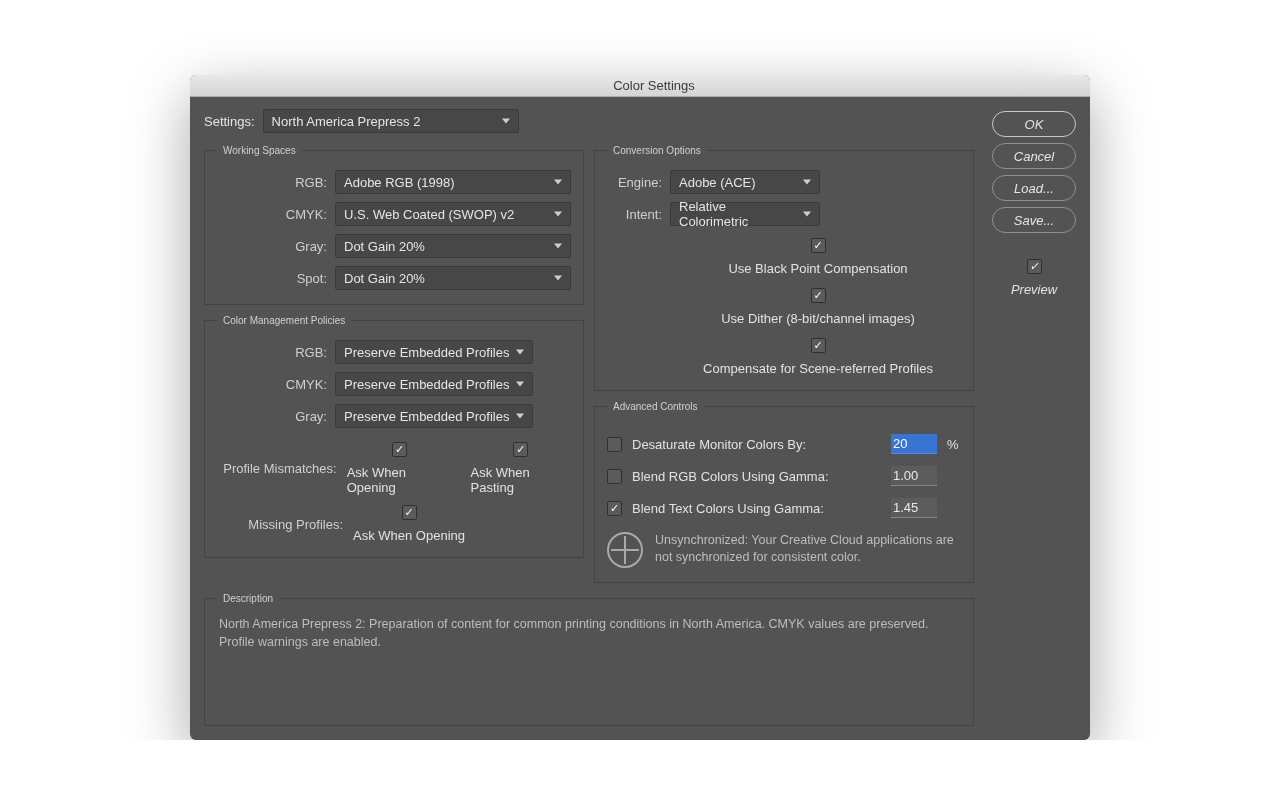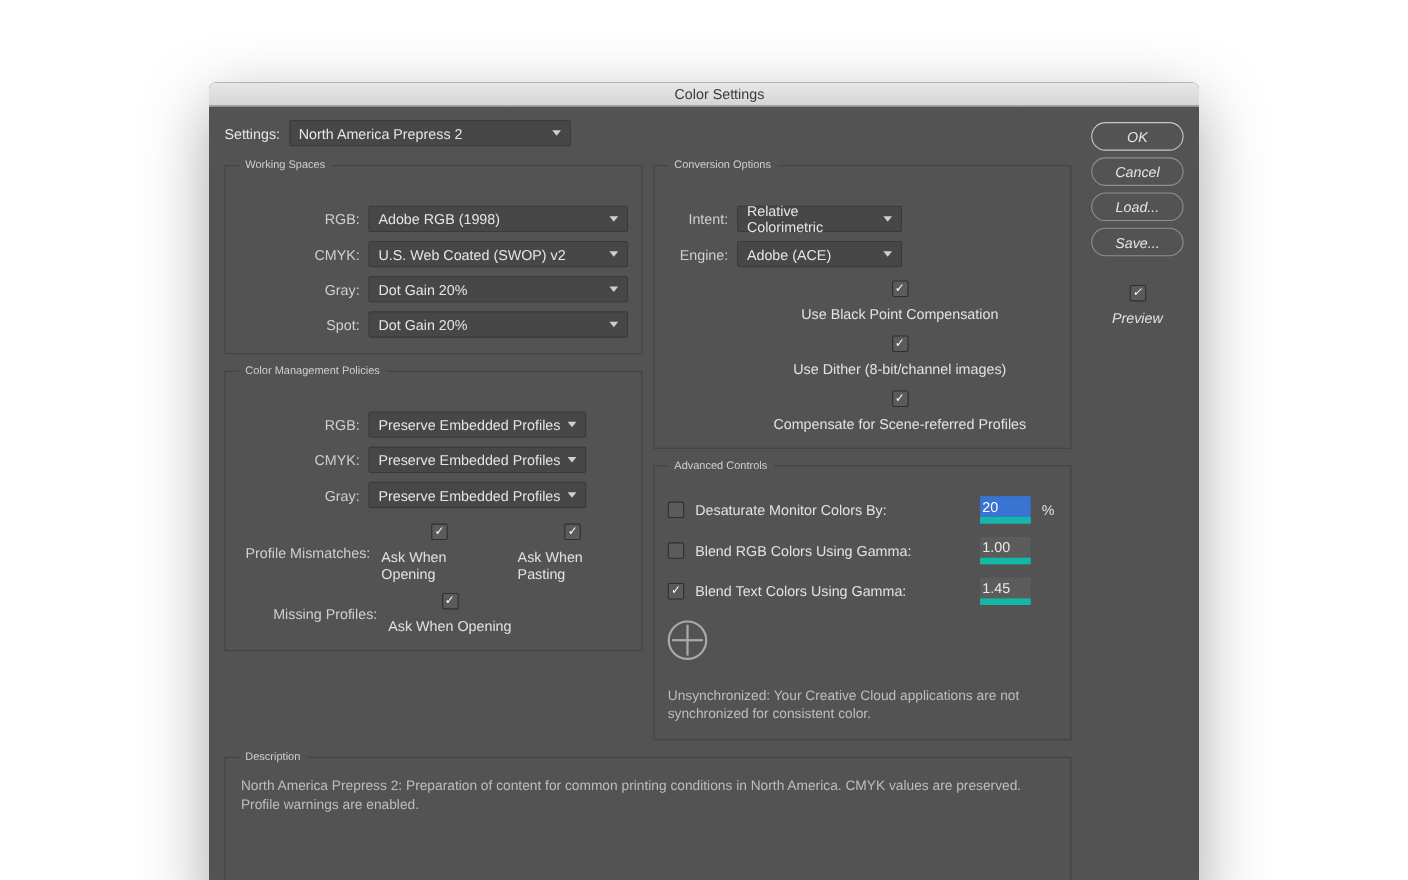--- a/index.html
+++ b/index.html
@@ -68,21 +68,21 @@
     border: 1px solid #434343;
     padding: 10px 12px 14px 12px;
     position: relative;
   }
   fieldset.group > legend {
     padding: 0 6px;
     color: #d0d0d0;
     font-size: 10px;
   }
   .form-row { display: flex; align-items: center; gap: 8px; margin-top: 8px;}
-  .form-row:first-of-type { margin-top: 21px;}
+  .form-row:first-of-type { margin-top: 4px;}
   .form-row .flbl { width: 110px; text-align: right; color: #cfcfcf; font-size:13px;}
   .form-row .flbl.narrow { width: 55px;}
   .form-row .select { flex: 1; }
   .form-row .select.short { flex: none; width: 198px;}
   .check-row { display: flex; align-items: center; gap: 8px; margin-top: 10px; flex-direction: column;}
   .checkbox {
     width: 15px; height: 15px;
     border: 1px solid #2f2f2f;
     background: #5b5b5b;
     border-radius: 2px;
@@ -95,29 +95,29 @@
     content: "✓";
     color: #fff;
     font-size: 11px;
     line-height: 1;
   }
   .check-row .clbl { color: #e2e2e2; font-size:13px;}
   .mini-inline { display: flex; align-items: center; gap: 18px;}
   .num-input {
     background: #5c5c5c;
     border: none;
-    border-bottom: 6px solid #14b8a6;
+    border-bottom: 1px solid #14b8a6;
     color: #e8e8e8;
     width: 46px;
     text-align: left;
     padding: 2px 2px;
     font-size: 13px;
   }
   .num-input.sel { background: #3874d1; color:#fff;}
-  .sync-row { display:flex; gap:24px; margin-top:14px; align-items:flex-start;flex-direction:column;}
+  .sync-row { display:flex; gap:12px; margin-top:14px; align-items:flex-start;}
   .sync-icon {
     width:36px; height:36px; flex-shrink:0;
     border:2px solid #a9a9a9; border-radius:50%;
     position:relative;
   }
   .sync-icon::before, .sync-icon::after{
     content:""; position:absolute; background:#a9a9a9;
   }
   .sync-icon::before{ left:50%; top:2px; bottom:2px; width:2px; transform:translateX(-50%);}
   .sync-icon::after{ top:50%; left:2px; right:2px; height:2px; transform:translateY(-50%);}
@@ -239,29 +239,29 @@
             </div>
           </fieldset>
 
         </div>
 
         <div class="col">
 
           <fieldset class="group">
             <legend>Conversion Options</legend>
             <div class="form-row">
+              <span class="flbl narrow">Engine:</span>
+              <div class="select" style="flex:none;width:150px">
+                  <span>Adobe (ACE)</span>
+                </div>
+            </div>
+            <div class="form-row">
               <span class="flbl narrow">Intent:</span>
               <div class="select" style="flex:none;width:150px">
                   <span>Relative Colorimetric</span>
-                </div>
-            </div>
-            <div class="form-row">
-              <span class="flbl narrow">Engine:</span>
-              <div class="select" style="flex:none;width:150px">
-                  <span>Adobe (ACE)</span>
                 </div>
             </div>
             <div class="indent-checks">
               <div class="check-row">
                 <span class="checkbox checked"></span>
                 <span class="clbl">Use Black Point Compensation</span>
               </div>
               <div class="check-row">
                 <span class="checkbox checked"></span>
                 <span class="clbl">Use Dither (8-bit/channel images)</span>

